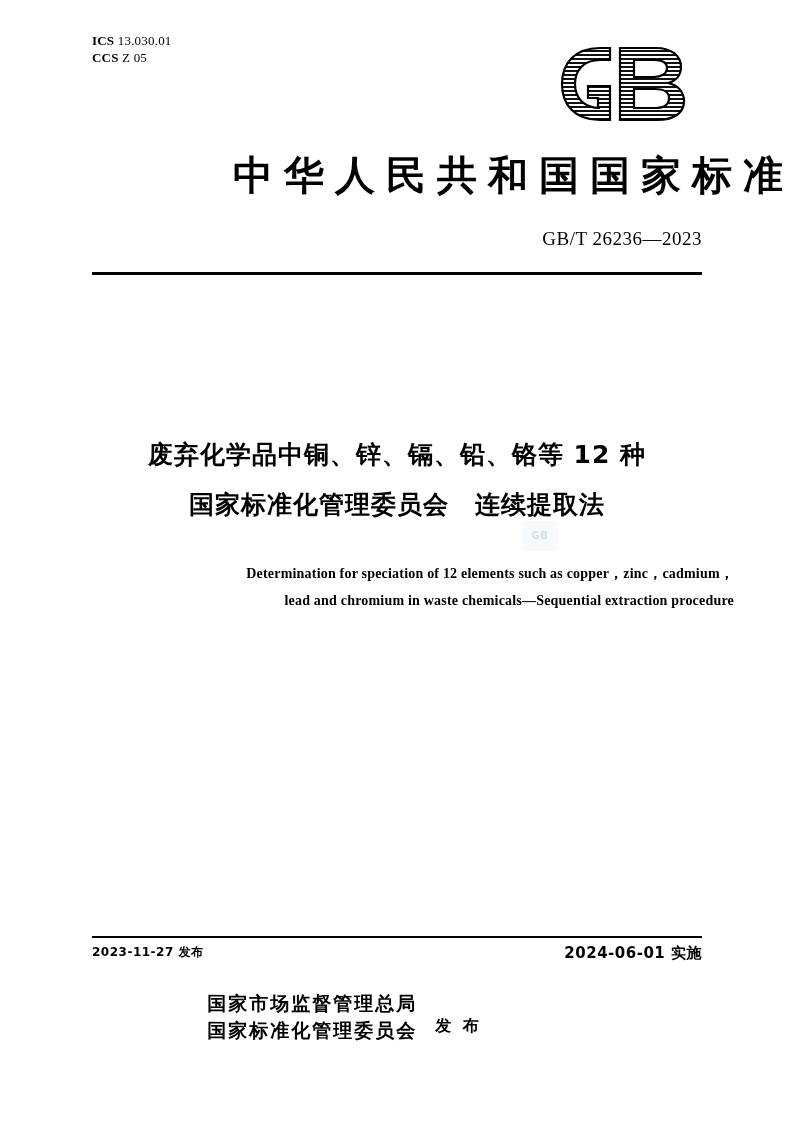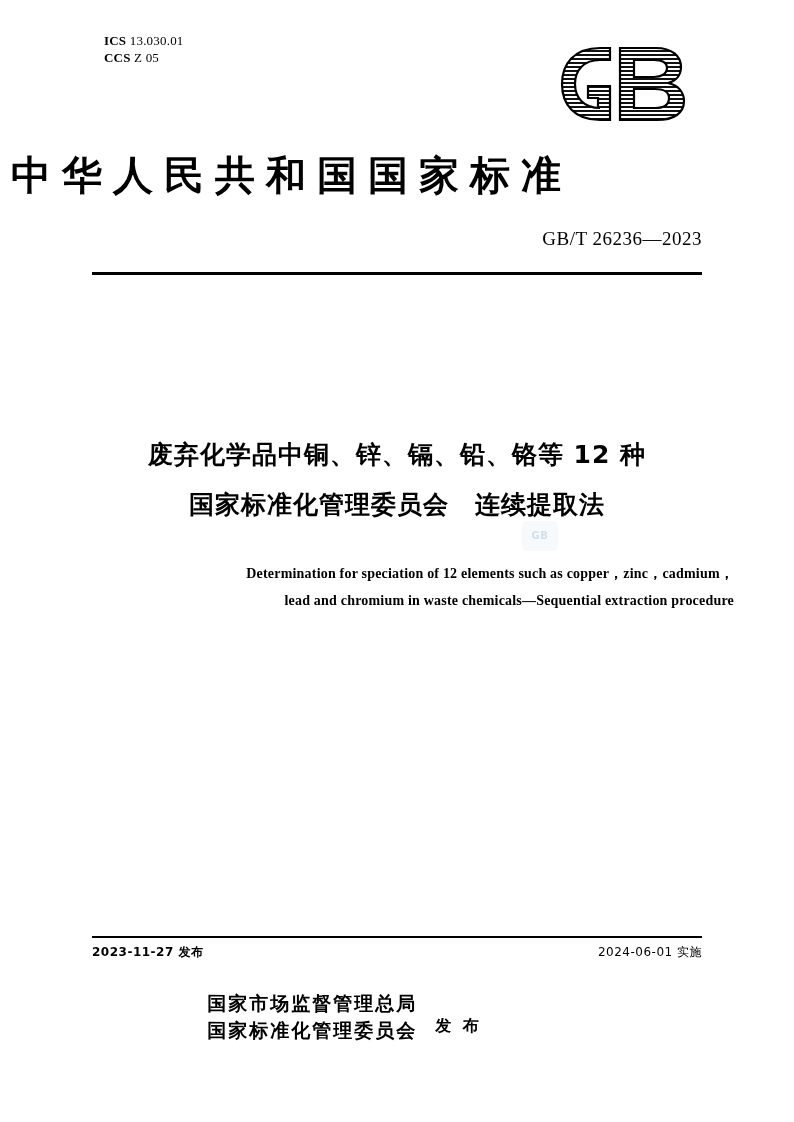--- a/index.html
+++ b/index.html
@@ -25,21 +25,20 @@
 
   
   .meta {
     position: absolute;
     left: 92px;
     top: 32px;
     font-family: "Liberation Serif", serif;
     font-size: 13px;
     line-height: 17px;
     letter-spacing: 0.2px;
-    margin-left: 12px;
   }
   .meta .line {
     white-space: nowrap;
   }
   .meta .lbl {
     font-weight: bold;
     font-family: "Liberation Serif", serif;
   }
   .meta .val {
     font-weight: normal;
@@ -56,21 +55,21 @@
   .gb-logo svg {
     display: block;
   }
 
   
   .cn-standard-title {
     position: absolute;
     left: 0;
     top: 148px;
     width: 794px;
-    text-align: left;
+    text-align: right;
     font-family: "DejaVu Sans", sans-serif;
     font-weight: bold;
     font-size: 40px;
     letter-spacing: 11px;
     text-indent: 11px;
     color: #000;
   }
 
   
   .std-number {
@@ -159,22 +158,22 @@
     font-family: "DejaVu Sans", sans-serif;
     font-weight: bold;
     font-size: 12px;
     letter-spacing: 0.5px;
   }
   .date-impl {
     position: absolute;
     right: 92px;
     top: 944px;
     font-family: "DejaVu Sans", sans-serif;
-    font-weight: normal;
-    font-size: 12px;
+    font-weight: bold;
+    font-size: 15px;
     letter-spacing: 0.5px;
   }
 
   
   .issuer {
     position: absolute;
     left: 0;
     top: 990px;
     width: 689px;
     text-align: center;

